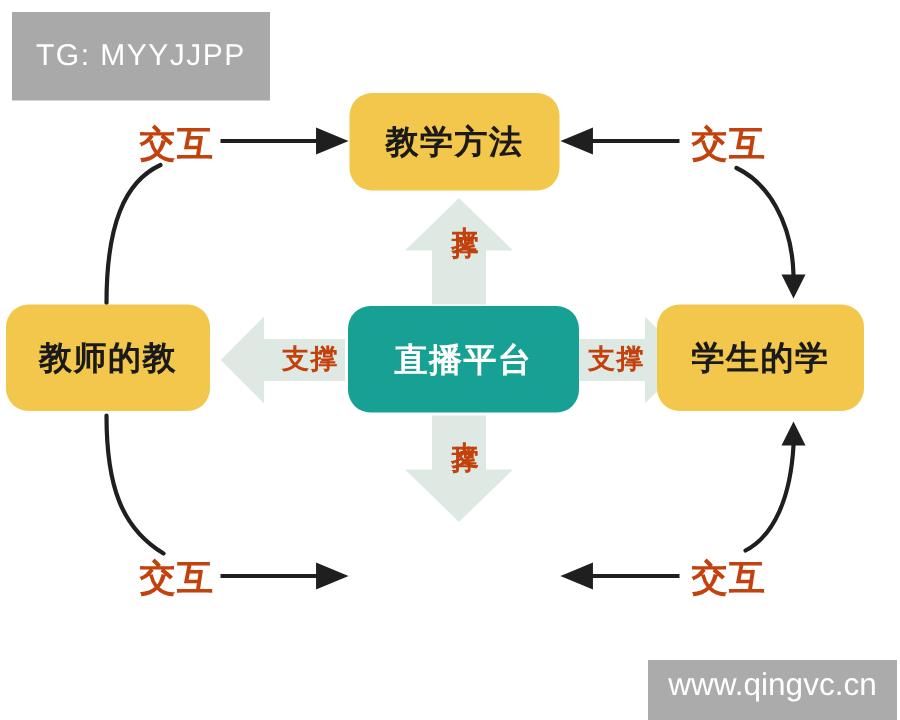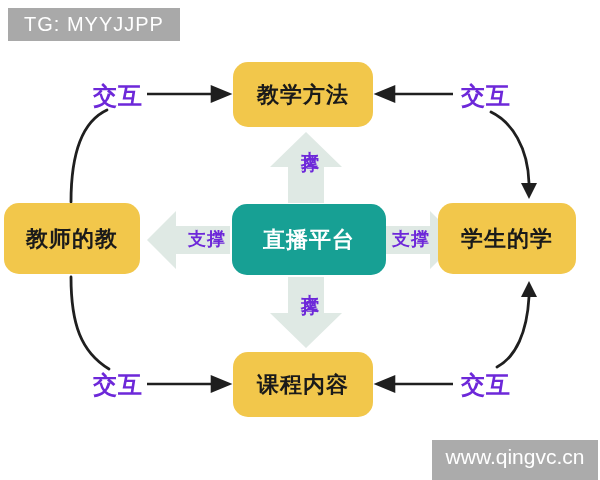--- a/index.html
+++ b/index.html
@@ -2,42 +2,42 @@
 <html><head>
 <meta charset="utf-8">
 <style>
   html,body{margin:0;padding:0;background:#ffffff;}
   .stage{
     position:relative;width:600px;height:480px;background:#ffffff;overflow:hidden;
     font-family:"Liberation Sans",sans-serif;
   }
   .tg-label{
     position:absolute;left:8px;top:8px;background:#a9a9a9;color:#ffffff;
-    font-size:20px;letter-spacing:1px;padding:5px 16px;white-space:nowrap;
+    font-size:20px;letter-spacing:1px;padding:18px 16px;white-space:nowrap;
   }
   .site-label{
     position:absolute;left:432px;top:440px;width:166px;height:48px;
     background:#ababab;color:#ffffff;font-size:21px;line-height:34px;text-align:center;
     white-space:nowrap;
   }
   .svg-layer{position:absolute;left:0;top:0;width:600px;height:480px;}
   .node{
     position:absolute;display:flex;align-items:center;justify-content:center;
     border-radius:15px;font-weight:bold;font-size:22px;color:#1a1a1a;
     letter-spacing:1px;
   }
   .node.yellow{background:#f2c74b;}
   .node.teal{background:#17a094;color:#ffffff;}
   .node-top{left:233px;top:62px;width:140px;height:65px;}
   .node-center{left:232px;top:204px;width:154px;height:71px;}
   .node-left{left:4px;top:203px;width:136px;height:71px;}
   .node-right{left:438px;top:203px;width:138px;height:71px;}
   .node-bottom{left:233px;top:352px;width:140px;height:65px;}
   .lbl{
-    position:absolute;color:#6d28d9;font-size:24px;font-weight:600;
+    position:absolute;color:#c2410c;font-size:24px;font-weight:600;
     text-align:center;letter-spacing:1px;
   }
   .lbl-interact{width:56px;}
   .lbl-tl{left:90px;top:80px;}
   .lbl-tr{left:458px;top:80px;}
   .lbl-bl{left:90px;top:369px;}
   .lbl-br{left:458px;top:369px;}
   .lbl-support{font-size:18px;}
   .lbl-sup-h{width:58px;top:227px;}
   .lbl-sup-left{left:178px;}
@@ -82,21 +82,20 @@
     <polygon fill="#1f1f1f" points="529,281 521,297 537,297"></polygon>
   </svg>
 
   <div class="tg-label">TG: MYYJJPP</div>
   <div class="site-label">www.qingvc.cn</div>
 
   <div class="node yellow node-left">教师的教</div>
   <div class="node yellow node-top">教学方法</div>
   <div class="node teal node-center">直播平台</div>
   <div class="node yellow node-right">学生的学</div>
-  <div class="node yellow node-bottom">课程内容</div>
 
   <div class="lbl lbl-support lbl-sup-v lbl-sup-up">支撑</div>
   <div class="lbl lbl-support lbl-sup-v lbl-sup-down">支撑</div>
   <div class="lbl lbl-support lbl-sup-h lbl-sup-left">支撑</div>
   <div class="lbl lbl-support lbl-sup-h lbl-sup-right">支撑</div>
 
   <div class="lbl lbl-interact lbl-tl">交互</div>
   <div class="lbl lbl-interact lbl-tr">交互</div>
   <div class="lbl lbl-interact lbl-bl">交互</div>
   <div class="lbl lbl-interact lbl-br">交互</div>

